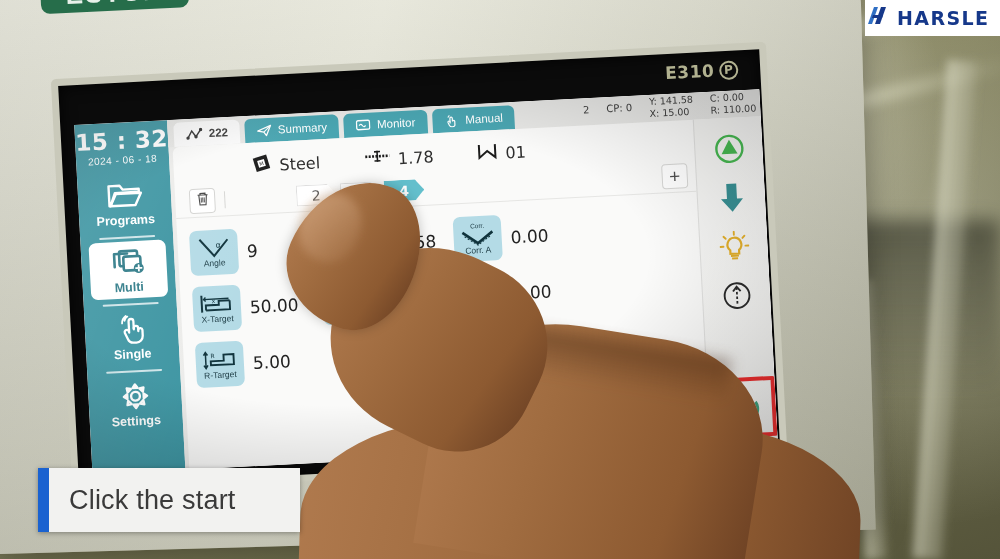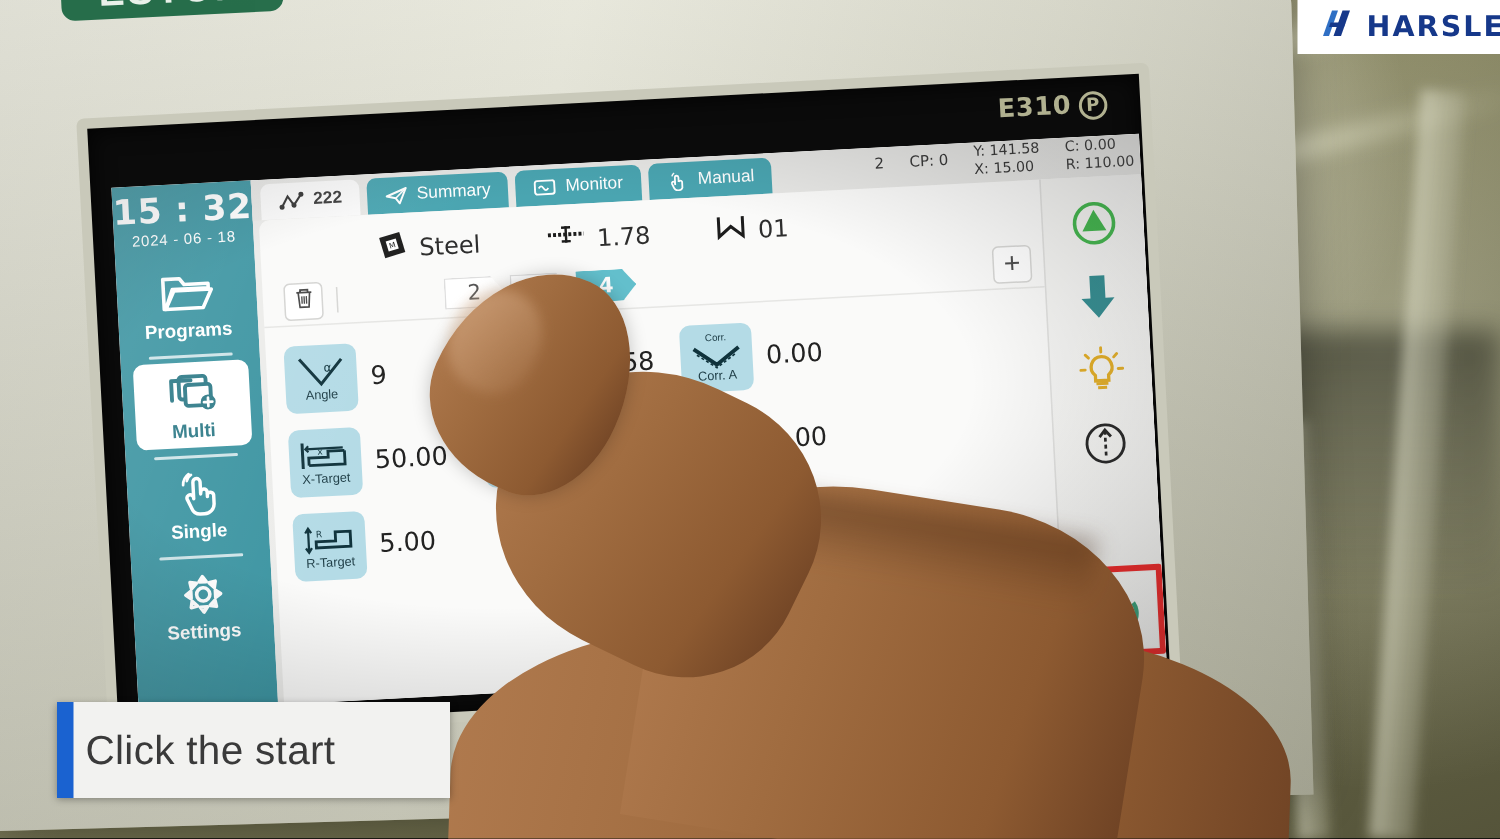--- a/index.html
+++ b/index.html
@@ -288,30 +288,29 @@
   
   .caption {
     position: absolute; left: 38px; top: 468px; z-index: 40;
     background: #f2f2f0;
     width: 262px; height: 64px;
     display: flex; align-items: center;
     box-shadow: 0 1px 5px rgba(0,0,0,.35);
   }
   .caption-bar { width: 11px; height: 64px; background: #1a62d0; flex: 0 0 11px; }
   .caption-text {
-    padding-left: 8px; font-size: 27px; color: #3a3a3a; letter-spacing: .2px;
+    padding-left: 20px; font-size: 27px; color: #3a3a3a; letter-spacing: .2px;
   }
 
   
   .harsle {
     position: absolute; right: 0; top: 0; z-index: 40;
     background: #ffffff;
     width: 135px; height: 36px;
     display: flex; align-items: center; gap: 6px;
-    padding-left: 14px;
   }
   .harsle-text {
     font-size: 19px; font-weight: bold; color: #16388a; letter-spacing: 1.4px;
     font-family: "DejaVu Sans", sans-serif;
   }
 </style>
 </head>
 <body>
 
 <div id="stage">

